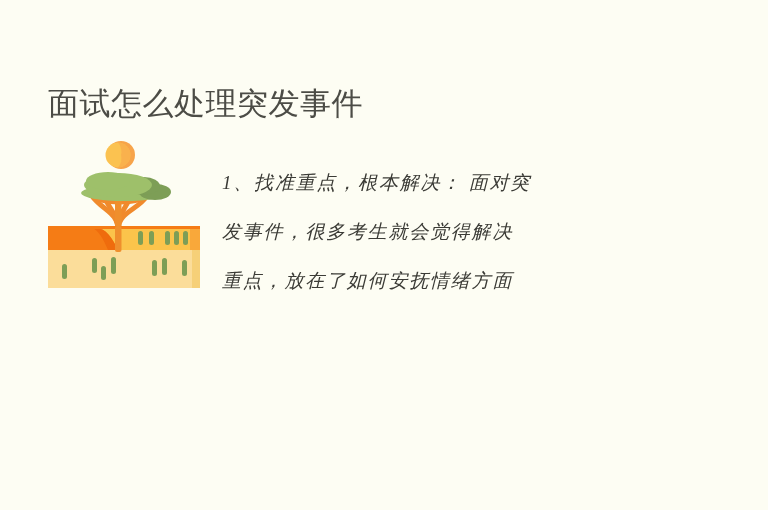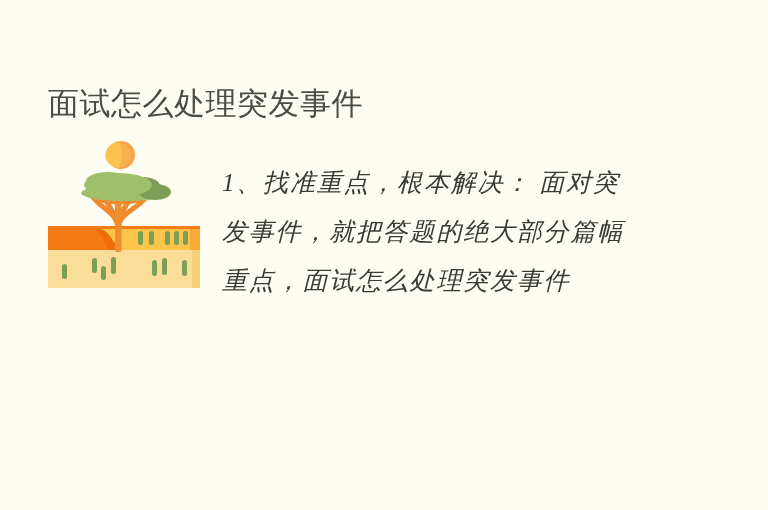--- a/index.html
+++ b/index.html
@@ -49,21 +49,21 @@
   }
 
   
   .body-text {
     position: absolute;
     left: 222px;
     top: 158px;
     width: 432px;
   }
   .body-line {
-    font-size: 25px;
+    font-size: 19px;
     line-height: 49px;
     height: 49px;
     color: #3b3b36;
     letter-spacing: 1.8px;
     white-space: nowrap;
     font-family: "Liberation Serif", serif;
     font-style: italic;
     font-weight: 400;
   }
 </style>
@@ -130,17 +130,17 @@
         <rect x="63" y="119" width="5" height="17" rx="2.5"></rect>
         <rect x="104" y="122" width="5" height="16" rx="2.5"></rect>
         <rect x="114" y="120" width="5" height="17" rx="2.5"></rect>
         <rect x="134" y="122" width="5" height="16" rx="2.5"></rect>
       </g>
     </svg>
   </div>
 
   <div class="body-text">
     <div class="body-line">1、找准重点，根本解决： 面对突</div>
-    <div class="body-line">发事件，就把答题的绝大部分篇幅</div>
-    <div class="body-line">重点，面试怎么处理突发事件</div>
+    <div class="body-line">发事件，很多考生就会觉得解决</div>
+    <div class="body-line">重点，放在了如何安抚情绪方面</div>
   </div>
 
 </div>
 
 </body></html>

